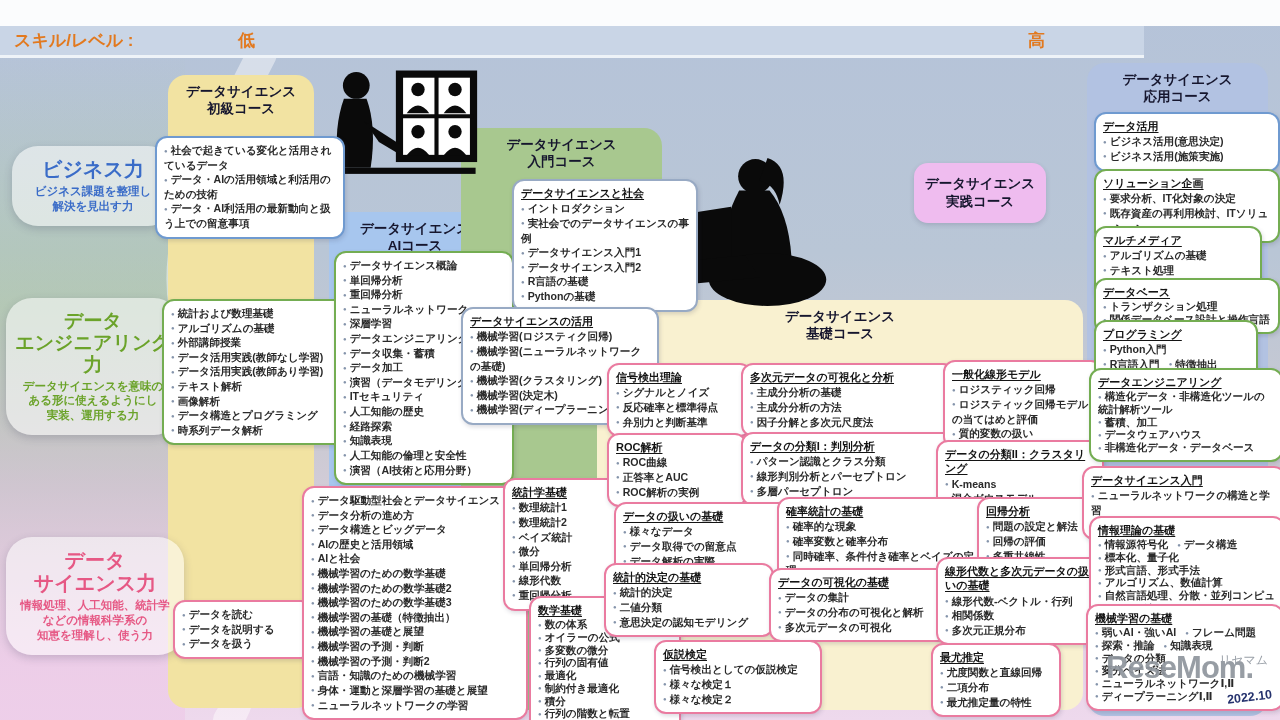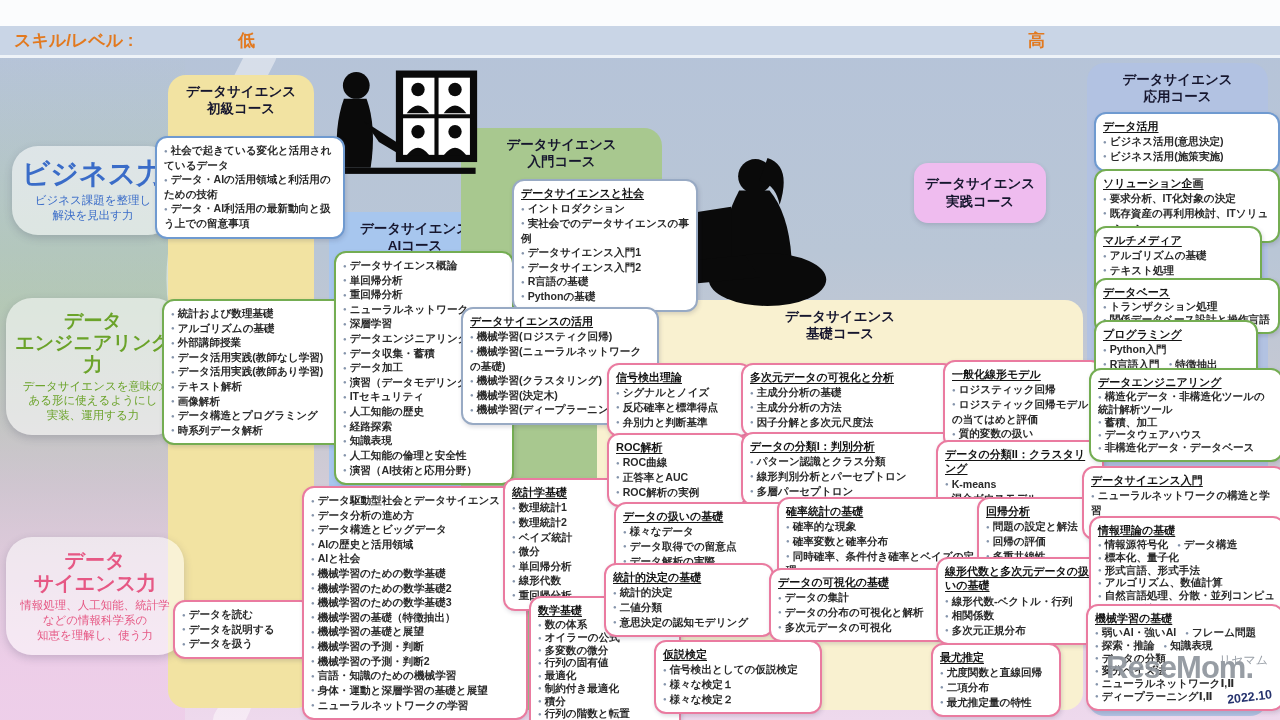--- a/index.html
+++ b/index.html
@@ -7,36 +7,36 @@
     position:relative;width:1280px;height:720px;overflow:hidden;
     font-family:"Liberation Sans","DejaVu Sans",sans-serif;
     background:linear-gradient(180deg,#b5c3d9 0%,#b9c6d6 35%,#c9c9d2 60%,#e2d1e1 82%,#eed9ed 100%);
   }
   #leftband{
     position:absolute;left:0;top:54px;width:185px;height:666px;pointer-events:none;
     background:linear-gradient(180deg,rgba(181,195,217,0) 0%,rgba(170,200,150,.50) 38%,rgba(205,190,200,.45) 65%,rgba(238,203,232,.75) 92%);
   }
   #topwhite{position:absolute;left:0;top:0;width:1280px;height:26px;background:#fbfcfd;}
   #skillbar{
-    position:absolute;left:0;top:26px;width:1280px;height:29px;
+    position:absolute;left:0;top:26px;width:1144px;height:29px;
     background:#c9d5e6;border-bottom:3px solid #eef3f8;
   }
   #skillbar span{position:absolute;top:3px;font-size:17px;font-weight:bold;color:#e2791f;}
   .swoosh{position:absolute;left:0;top:54px;pointer-events:none;}
   .panel{position:absolute;border-radius:18px;}
   .panel-title{
     padding-top:9px;text-align:center;font-size:13.5px;font-weight:bold;
     color:#16162e;white-space:pre-line;line-height:1.25;
   }
   .comp{
     position:absolute;border-radius:26px;background:rgba(255,255,255,.55);
     box-shadow:0 3px 8px rgba(60,60,90,.22);padding:12px 6px;text-align:center;
   }
   .comp .ctitle{font-weight:bold;line-height:1.15;white-space:pre-line;}
-  .comp .cdesc{font-size:11.5px;font-weight:normal;line-height:1.3;white-space:pre-line;margin-top:3px;}
+  .comp .cdesc{font-size:11.5px;font-weight:bold;line-height:1.3;white-space:pre-line;margin-top:3px;}
   .card{
     position:absolute;background:#fff;border-radius:12px;padding:5px 7px 6px 7px;
     box-shadow:1px 2px 4px rgba(60,60,90,.18);
   }
   .card h4{
     margin:0 0 1px 0;font-size:11px;font-weight:bold;color:#141414;
     text-decoration:underline;text-underline-offset:2px;line-height:1.3;
   }
   .card ul{margin:0;padding:0;list-style:none;}
   .card li{font-size:10.6px;font-weight:bold;color:#2a2a2a;line-height:1.38;}
@@ -128,21 +128,21 @@
       <circle cx="88" cy="26" r="17"></circle>
       <path d="M100,8 Q124,16 112,54 Q108,34 92,30 Z"></path>
       <path d="M72,40 Q52,78 58,112 L124,112 Q122,64 102,40 Z"></path>
       <ellipse cx="100" cy="128" rx="58" ry="26"></ellipse>
       <path d="M26,62 L64,56 L64,106 L26,112 Z"></path>
       <path d="M14,110 L78,104 L92,126 L26,132 Z"></path>
     </g>
   </svg>
 
   <div class="comp" style="left:12px;top:146px;width:150px">
-    <div class="ctitle" style="font-size:28px;color:#3a6cc8">ビジネス力</div>
+    <div class="ctitle" style="font-size:20px;color:#3a6cc8">ビジネス力</div>
     <div class="cdesc" style="color:#3a6cc8">ビジネス課題を整理し
 解決を見出す力</div>
   </div>
   <div class="comp" style="left:6px;top:298px;width:162px">
     <div class="ctitle" style="font-size:19px;color:#6ba32a">データ
 エンジニアリング力</div>
     <div class="cdesc" style="color:#6ba32a">データサイエンスを意味の
 ある形に使えるようにし
 実装、運用する力</div>
   </div>

